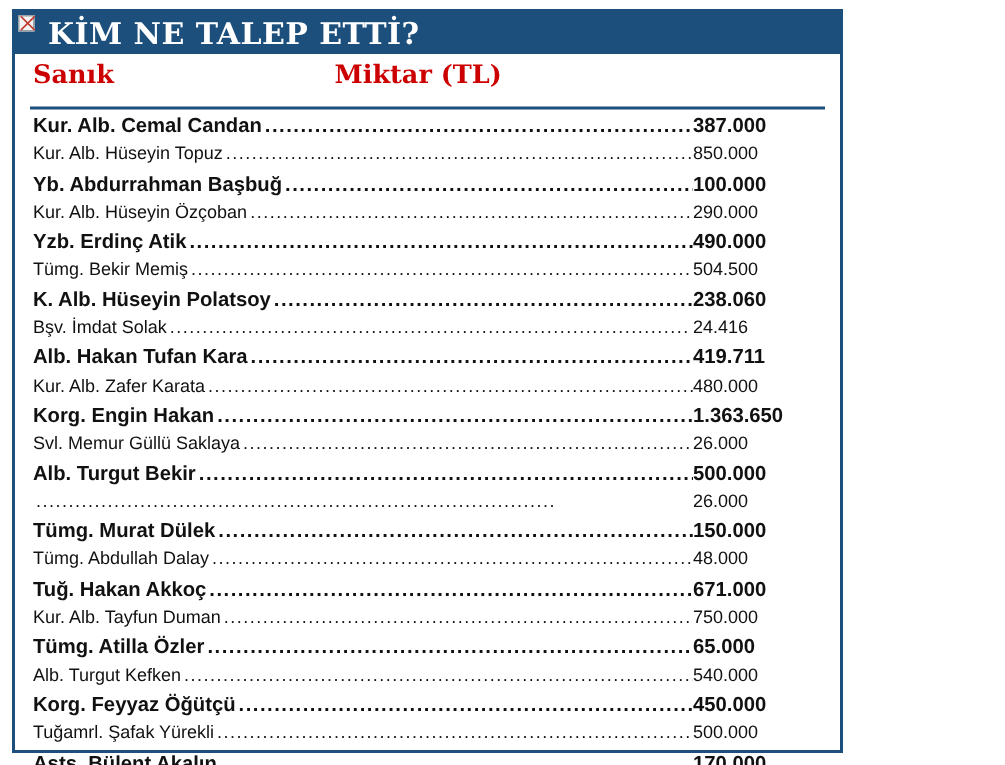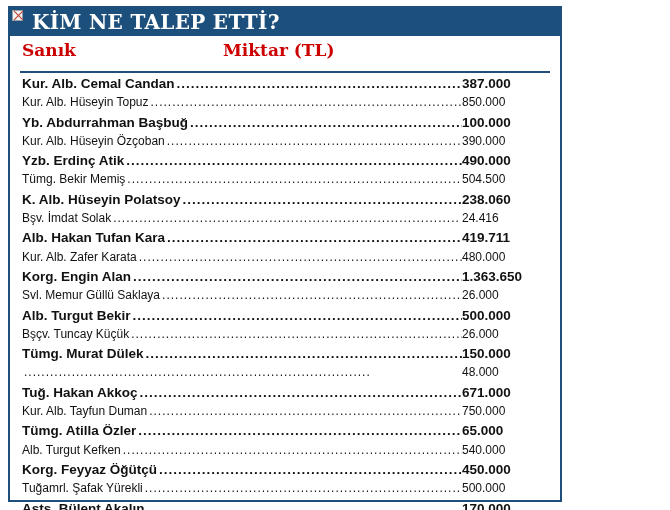--- a/index.html
+++ b/index.html
@@ -187,21 +187,21 @@
         <span class="amount">850.000</span>
       </div>
       <div class="row bold">
         <span class="name">Yb. Abdurrahman Başbuğ</span>
         <span class="dots"> ................................................................................</span>
         <span class="amount">100.000</span>
       </div>
       <div class="row thin">
         <span class="name">Kur. Alb. Hüseyin Özçoban</span>
         <span class="dots"> ................................................................................</span>
-        <span class="amount">390.000</span>
+        <span class="amount">290.000</span>
       </div>
       <div class="row bold">
         <span class="name">Yzb. Erdinç Atik</span>
         <span class="dots"> ................................................................................</span>
         <span class="amount">490.000</span>
       </div>
       <div class="row thin">
         <span class="name">Tümg. Bekir Memiş</span>
         <span class="dots"> ................................................................................</span>
         <span class="amount">504.500</span>
@@ -220,45 +220,45 @@
         <span class="name">Alb. Hakan Tufan Kara</span>
         <span class="dots"> ................................................................................</span>
         <span class="amount">419.711</span>
       </div>
       <div class="row thin">
         <span class="name">Kur. Alb. Zafer Karata</span>
         <span class="dots"> ................................................................................</span>
         <span class="amount">480.000</span>
       </div>
       <div class="row bold">
-        <span class="name">Korg. Engin Alan</span>
+        <span class="name">Korg. Engin Hakan</span>
         <span class="dots"> ................................................................................</span>
         <span class="amount">1.363.650</span>
       </div>
       <div class="row thin">
         <span class="name">Svl. Memur Güllü Saklaya</span>
         <span class="dots"> ................................................................................</span>
         <span class="amount">26.000</span>
       </div>
       <div class="row bold">
         <span class="name">Alb. Turgut Bekir</span>
         <span class="dots"> ................................................................................</span>
         <span class="amount">500.000</span>
       </div>
       <div class="row thin">
-        <span class="name">Bşçv. Tuncay Küçük</span>
         <span class="dots"> ................................................................................</span>
         <span class="amount">26.000</span>
       </div>
       <div class="row bold">
         <span class="name">Tümg. Murat Dülek</span>
         <span class="dots"> ................................................................................</span>
         <span class="amount">150.000</span>
       </div>
       <div class="row thin">
+        <span class="name">Tümg. Abdullah Dalay</span>
         <span class="dots"> ................................................................................</span>
         <span class="amount">48.000</span>
       </div>
       <div class="row bold">
         <span class="name">Tuğ. Hakan Akkoç</span>
         <span class="dots"> ................................................................................</span>
         <span class="amount">671.000</span>
       </div>
       <div class="row thin">
         <span class="name">Kur. Alb. Tayfun Duman</span>

